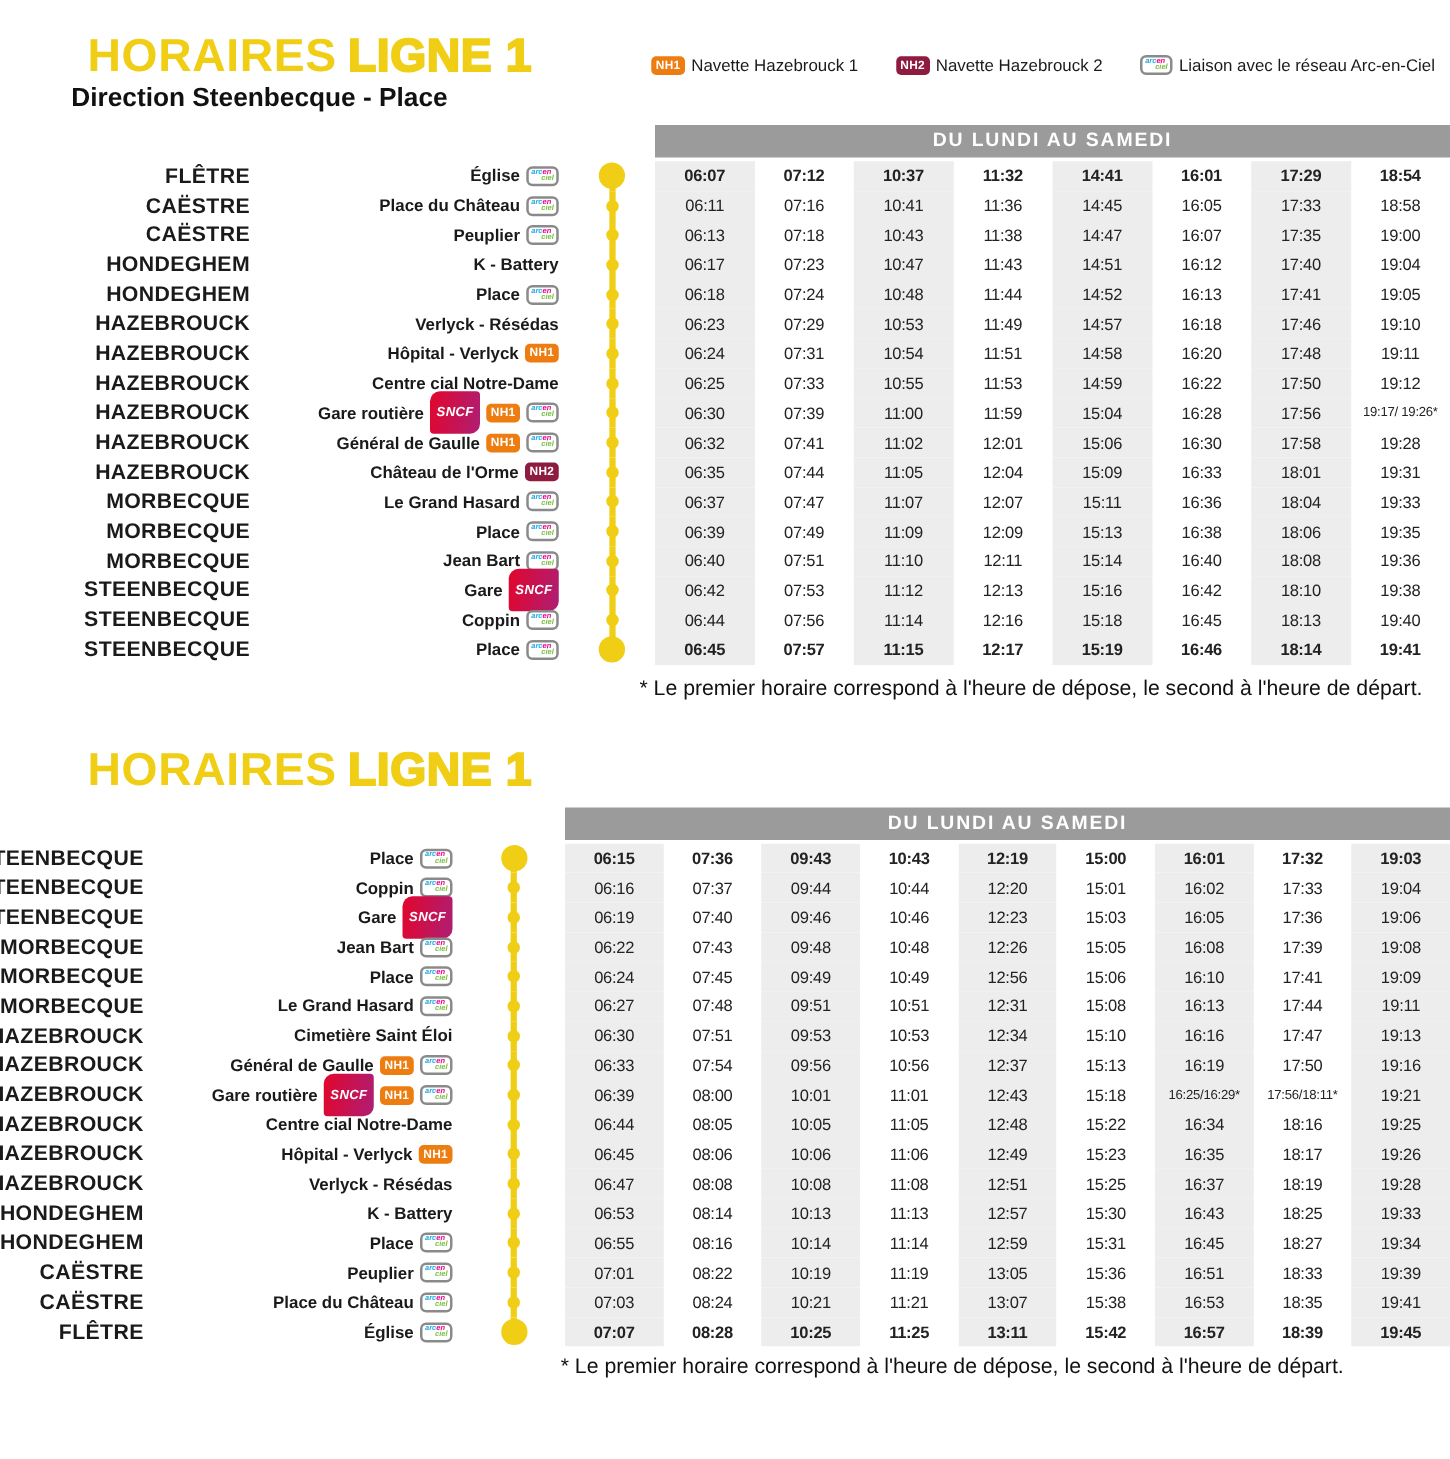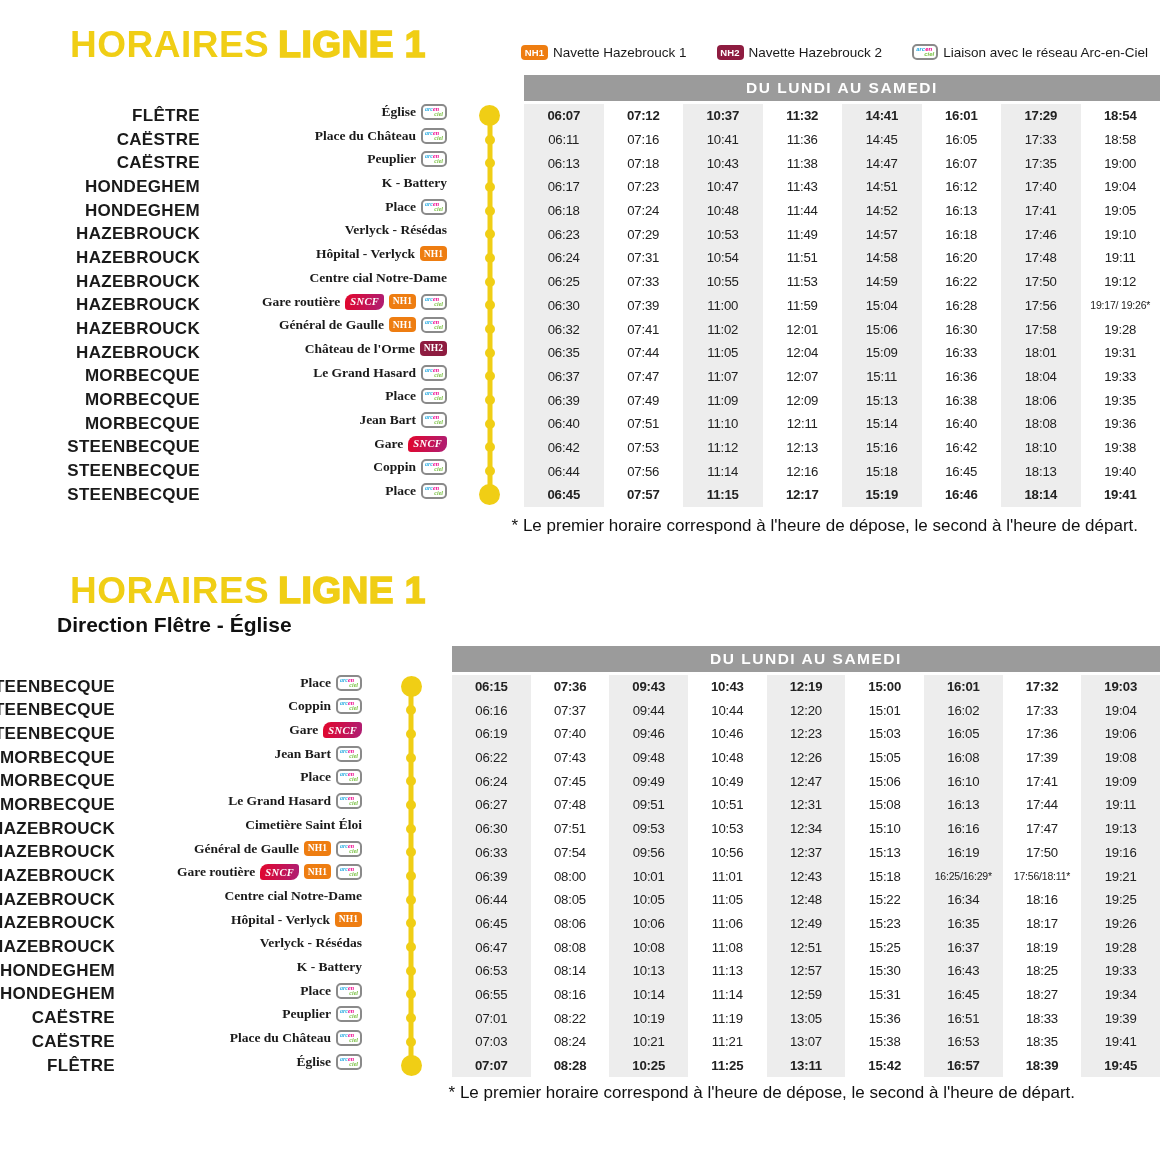--- a/index.html
+++ b/index.html
@@ -22,35 +22,35 @@
   .subtitle{font-size:21px; font-weight:bold; color:#111; margin-top:1px;}
 
   .legend{display:flex; align-items:center; gap:30px; margin-left:auto; margin-right:12px; padding-top:20px; font-size:13.5px; white-space:nowrap;}
   .leg-item{display:flex; align-items:center; gap:5px;}
 
   
   .b{display:inline-flex; align-items:center; justify-content:center; color:#fff; font-weight:bold; vertical-align:middle; flex:none;}
   .b.nh1,.b.nh2{height:15px; min-width:27px; padding:0 3px; border-radius:4px; font-size:9.5px; letter-spacing:.2px;}
   .b.nh1{background:var(--nh1);}
   .b.nh2{background:var(--nh2);}
-  .b.sncf{height:16px; padding:0 5px; font-size:10.5px; font-style:italic; border-radius:8px 3px 8px 3px; background:linear-gradient(100deg,var(--sncf1),var(--sncf2)); letter-spacing:.3px;}
+  .b.sncf{height:34px; padding:0 5px; font-size:10.5px; font-style:italic; border-radius:8px 3px 8px 3px; background:linear-gradient(100deg,var(--sncf1),var(--sncf2)); letter-spacing:.3px;}
   .b.arc{height:16px; width:26px; background:#fff; border:2px solid #8a8a8a; border-radius:5px; flex-direction:column; justify-content:center; overflow:hidden; font-size:6px; line-height:5px; font-style:italic;}
   .b.arc .al{display:block; width:100%; text-align:left; padding-left:2px;}
   .b.arc .al.r{text-align:right; padding-right:2px;}
   .b.arc i{font-style:italic;}
   .b.arc .aa{color:var(--arcb);}
   .b.arc .ae{color:var(--arcp);}
   .b.arc .ac{color:var(--arcg);}
 
   
   .timetable{display:grid; grid-template-rows:29px; grid-auto-rows:23.7px; margin-top:9px;}
   .spacer{grid-column:1/4;}
   .banner{grid-column:4/-1; background:var(--banner); color:#fff; font-weight:bold; font-size:15.5px; letter-spacing:1.5px; display:flex; align-items:center; justify-content:center; margin-bottom:3px;}
   .commune{display:flex; justify-content:flex-end; align-items:center; font-weight:bold; font-size:17px; letter-spacing:.3px; white-space:nowrap;}
-  .stop{display:flex; justify-content:flex-end; gap:5px; font-weight:bold; font-size:13.5px; padding-right:8px; white-space:nowrap;font-family:Liberation Serif, serif;}
+  .stop{display:flex; justify-content:flex-end; align-items:center; gap:5px; font-weight:bold; font-size:13.5px; padding-right:8px; white-space:nowrap;}
   .chain{position:relative; display:flex; align-items:center; justify-content:center;}
   .chain .line{position:absolute; left:50%; transform:translateX(-50%); top:0; bottom:0; width:5px; background:var(--yellow);}
   .chain.first .line{top:50%;}
   .chain.last .line{bottom:50%;}
   .chain .ring{position:relative; width:7px; height:7px; border:5px solid var(--yellow); border-radius:50%; background:#fff;}
   .chain .dot{position:relative; width:21px; height:21px; border-radius:50%; background:var(--yellow);}
   .time{display:flex; align-items:center; justify-content:center; font-size:13.2px; letter-spacing:-.2px; color:#222; white-space:nowrap;}
   .time.striped{background:var(--stripe);}
   .time.tbold{font-weight:bold;}
   .time.small{font-size:10.5px;}
@@ -61,20 +61,21 @@
 </style>
 </head>
 <body>
 
 <div class="section sec1">
   <div class="hdr">
     <div class="titleblock">
       <div class="title">
         <span>HORAIRES</span><span class="t2">LIGNE 1</span>
       </div>
+      <div class="subtitle">Direction Steenbecque - Place</div>
     </div>
     <div class="legend">
       <div class="leg-item">
         <span class="b nh1">NH1</span>
         <span>Navette Hazebrouck 1</span>
       </div>
       <div class="leg-item">
         <span class="b nh2">NH2</span>
         <span>Navette Hazebrouck 2</span>
       </div>
@@ -415,21 +416,20 @@
     </div>
   <div class="footnote fn1">* Le premier horaire correspond à l'heure de dépose, le second à l'heure de départ.</div>
 </div>
 
 <div class="section sec2">
   <div class="hdr">
     <div class="titleblock">
       <div class="title">
         <span>HORAIRES</span><span class="t2">LIGNE 1</span>
       </div>
-      <div class="subtitle">Direction Flêtre - Église</div>
     </div>
   </div>
   <div class="timetable" style="grid-template-columns: 115px 255px 82px repeat(9, 1fr);">
       <div class="spacer"></div>
       <div class="banner">DU LUNDI AU SAMEDI</div>
       <div class="commune">STEENBECQUE</div>
       <div class="stop">
         <span class="stop-name">Place</span>
         <span class="b arc">
           <span class="al"><i class="aa">arc</i><i class="ae">en</i></span>
@@ -518,21 +518,21 @@
         </span>
       </div>
       <div class="chain">
         <span class="line"></span>
         <span class="ring"></span>
       </div>
       <div class="time striped">06:24</div>
       <div class="time">07:45</div>
       <div class="time striped">09:49</div>
       <div class="time">10:49</div>
-      <div class="time striped">12:47</div>
+      <div class="time striped">12:56</div>
       <div class="time">15:06</div>
       <div class="time striped">16:10</div>
       <div class="time">17:41</div>
       <div class="time striped">19:09</div>
       <div class="commune">MORBECQUE</div>
       <div class="stop">
         <span class="stop-name">Le Grand Hasard</span>
         <span class="b arc">
           <span class="al"><i class="aa">arc</i><i class="ae">en</i></span>
           <span class="al r"><i class="ac">ciel</i></span>

